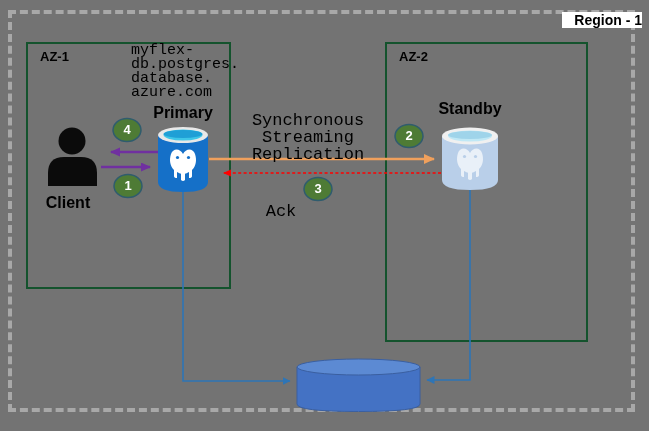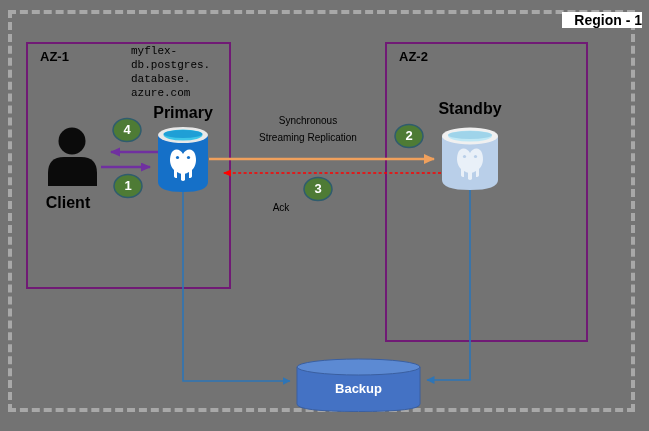--- a/index.html
+++ b/index.html
@@ -9,34 +9,34 @@
   }
   .abs{position:absolute;}
   .region-box{
     left:8px;top:10px;width:627px;height:402px;
     border:4px dashed #a8a8a8;box-sizing:border-box;
   }
   .region-label{
     top:12px;left:562px;width:80px;text-align:right;
     font-size:14px;font-weight:bold;white-space:nowrap;background:#fff;
   }
-  .az-box{border:2px solid #701a75;box-sizing:border-box;background:transparent;}
+  .az-box{border:2px solid #14532d;box-sizing:border-box;background:transparent;}
   #az1-box{left:26px;top:42px;width:205px;height:247px;}
   #az2-box{left:385px;top:42px;width:203px;height:300px;}
   .az-label{font-size:13px;font-weight:bold;padding:5px 0 0 12px;}
   .hostname{
     left:131px;top:44px;width:95px;
     font-family:"Liberation Mono","DejaVu Sans Mono",monospace;
-    font-size:11px;line-height:14px;white-space:pre-line;
+    font-size:15px;line-height:14px;white-space:pre-line;
   }
   .node-label{font-size:16px;font-weight:bold;text-align:center;white-space:nowrap;}
   #primary-label{left:148px;top:104px;width:70px;}
   #standby-label{left:435px;top:100px;width:70px;}
   #client-label{left:40px;top:194px;width:56px;}
-  .flow-label{font-size:10px;text-align:center;white-space:pre-line;}
+  .flow-label{font-size:17px;text-align:center;white-space:pre-line;font-family:Liberation Mono, monospace;}
   #replication-label{left:236px;top:112px;width:144px;line-height:17px;}
   #ack-label{left:262px;top:180px;width:38px;margin-top:22px;}
   #daily-backups-label{left:83px;top:295px;width:94px;}
   #logs-backup-label{left:475px;top:297px;width:86px;text-align:left;}
   #backup-label{
     left:297px;top:381px;width:123px;text-align:center;
     font-size:13px;font-weight:bold;color:#fff;
   }
   .step-badge{
     width:28px;text-align:center;font-size:13px;font-weight:bold;color:#fff;line-height:18px;
@@ -147,20 +147,19 @@
 azure.com</div>
 
   <div class="abs node-label" id="primary-label">Primary</div>
   <div class="abs node-label" id="standby-label">Standby</div>
   <div class="abs node-label" id="client-label">Client</div>
 
   <div class="abs flow-label" id="replication-label">Synchronous
 Streaming Replication</div>
   <div class="abs flow-label" id="ack-label">Ack</div>
 
-  <div class="abs" id="backup-label">Backup</div>
 
   <div class="abs step-badge" style="left:113px;top:121px;">4</div>
   <div class="abs step-badge" style="left:114px;top:177px;">1</div>
   <div class="abs step-badge" style="left:395px;top:127px;">2</div>
   <div class="abs step-badge" style="left:304px;top:180px;">3</div>
 
 </div>
 
 </body></html>

